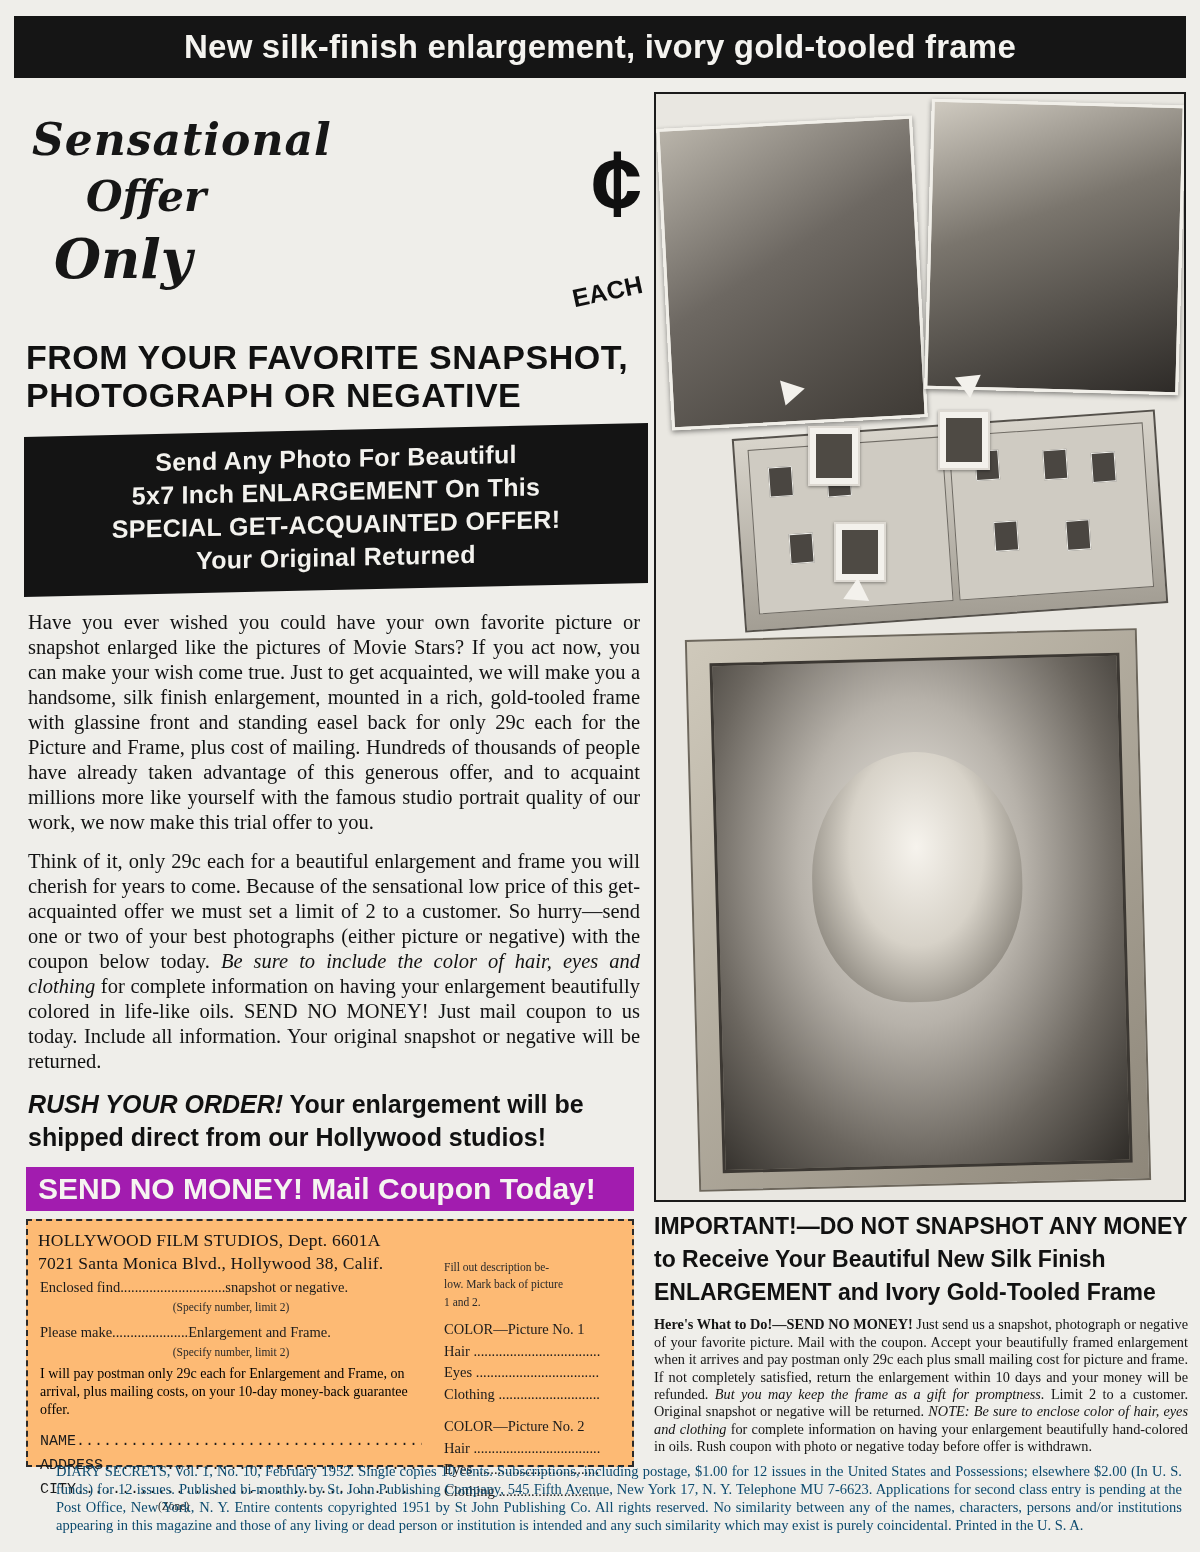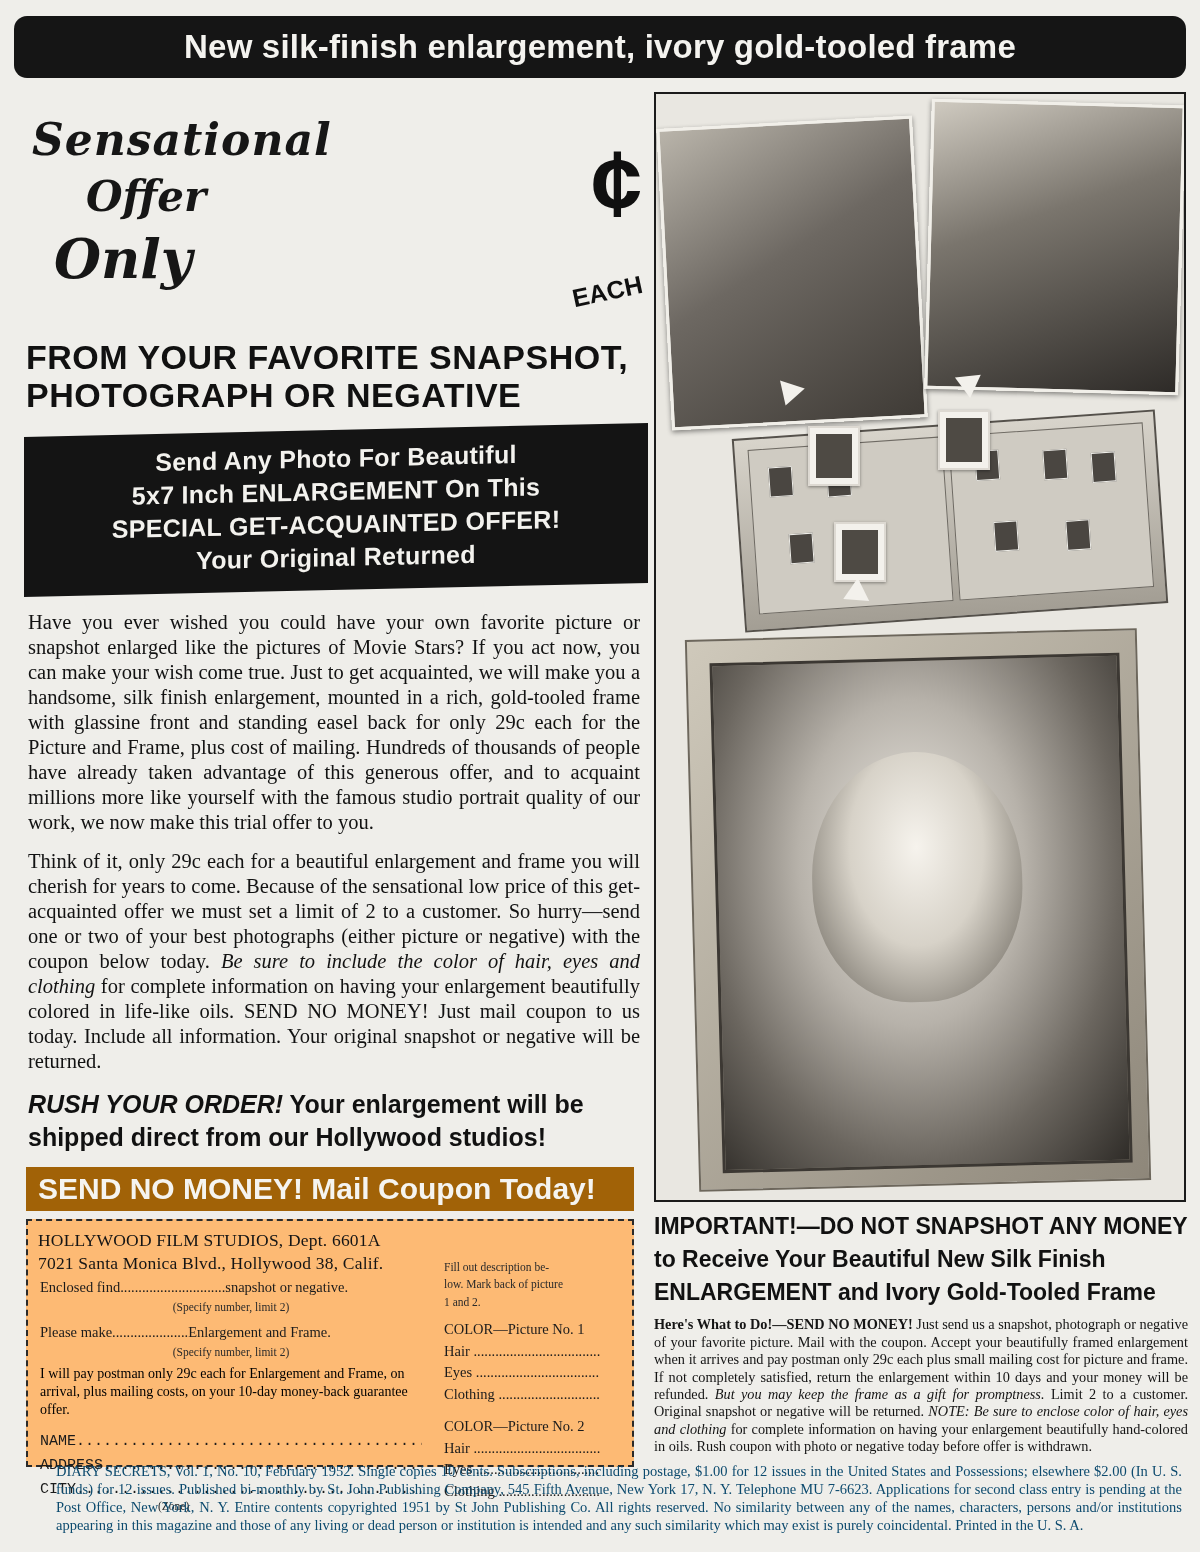--- a/index.html
+++ b/index.html
@@ -9,21 +9,21 @@
     width:1200px;height:1552px;
     background:#efeeea;
     overflow:hidden;
   }
   
   .banner{
     position:absolute;left:14px;top:16px;width:1172px;height:62px;
     background:#151515;color:#f4f3ef;
     display:flex;align-items:center;justify-content:center;
     font-family:"Liberation Sans", sans-serif;
-    font-weight:bold;font-size:33px;letter-spacing:.2px;border-radius:13px;
+    font-weight:bold;font-size:33px;letter-spacing:.2px;
   }
   
   .left{
     position:absolute;left:14px;top:92px;width:630px;
   }
   .script-wrap{position:relative;height:240px;}
   .script{
     font-family:"DejaVu Serif", serif;font-style:italic;font-weight:bold;
     color:#161616;line-height:1;
   }
@@ -73,21 +73,21 @@
   .body-copy p{margin:0 0 14px 0;}
   .body-copy .it{font-style:italic;}
   .rush{
     margin:6px 0 0 14px;width:614px;
     font-family:"Liberation Sans", sans-serif;
     font-weight:bold;font-style:italic;font-size:25px;line-height:1.3;color:#111;
   }
   .rush b{font-style:normal;}
   .sendno{
     margin:14px 0 0 12px;width:608px;height:44px;
-    background:#a16207;color:#f5f4f0;
+    background:#a21caf;color:#f5f4f0;
     display:flex;align-items:center;
     font-family:"Liberation Sans", sans-serif;
     font-weight:bold;font-size:30px;padding-left:12px;box-sizing:border-box;
   }
   
   .coupon{
     margin:8px 0 0 12px;width:608px;height:248px;
     border:2px dashed #2a2a2a;box-sizing:border-box;
     padding:8px 10px;position:relative;background:#fdba74;
   }

